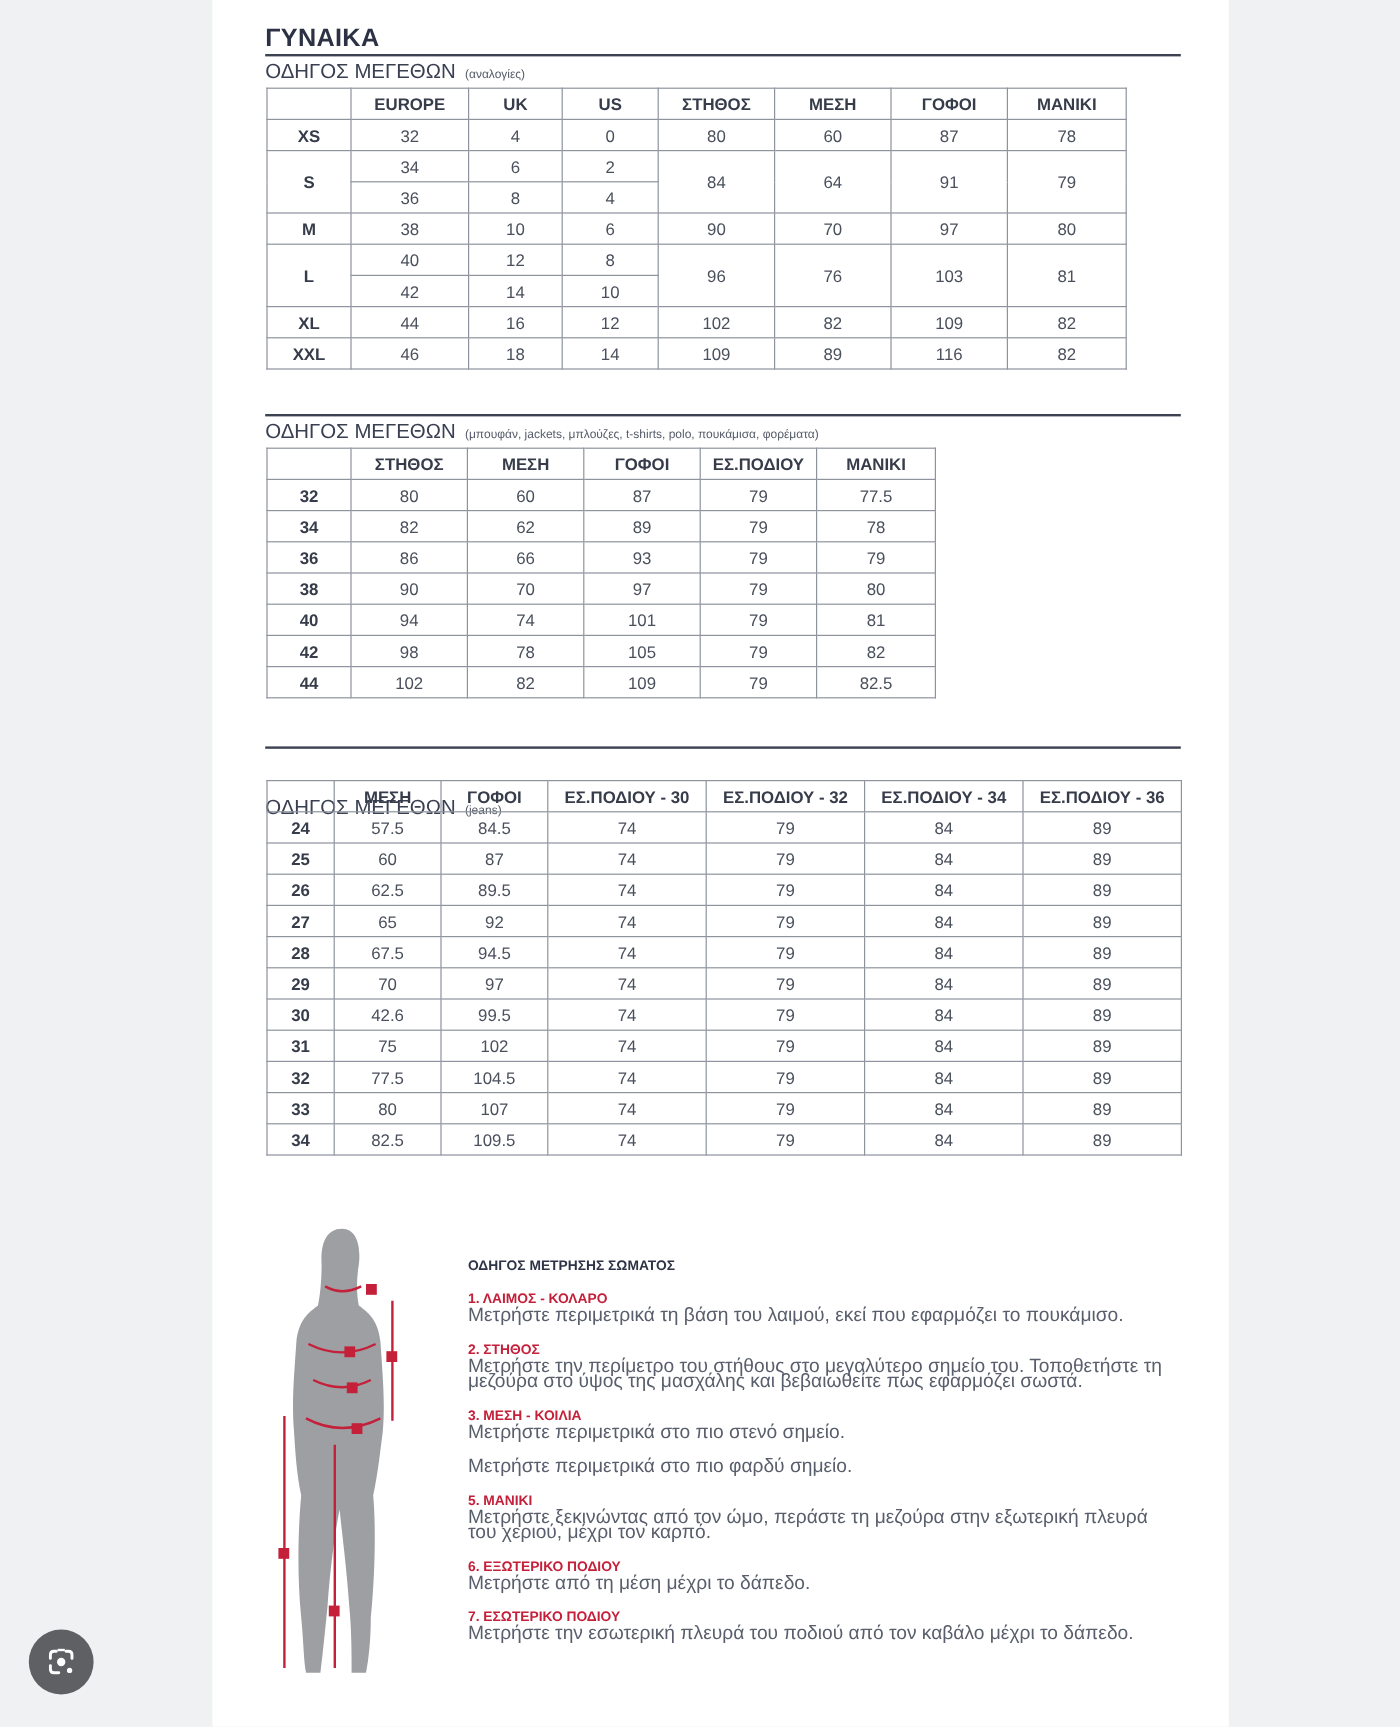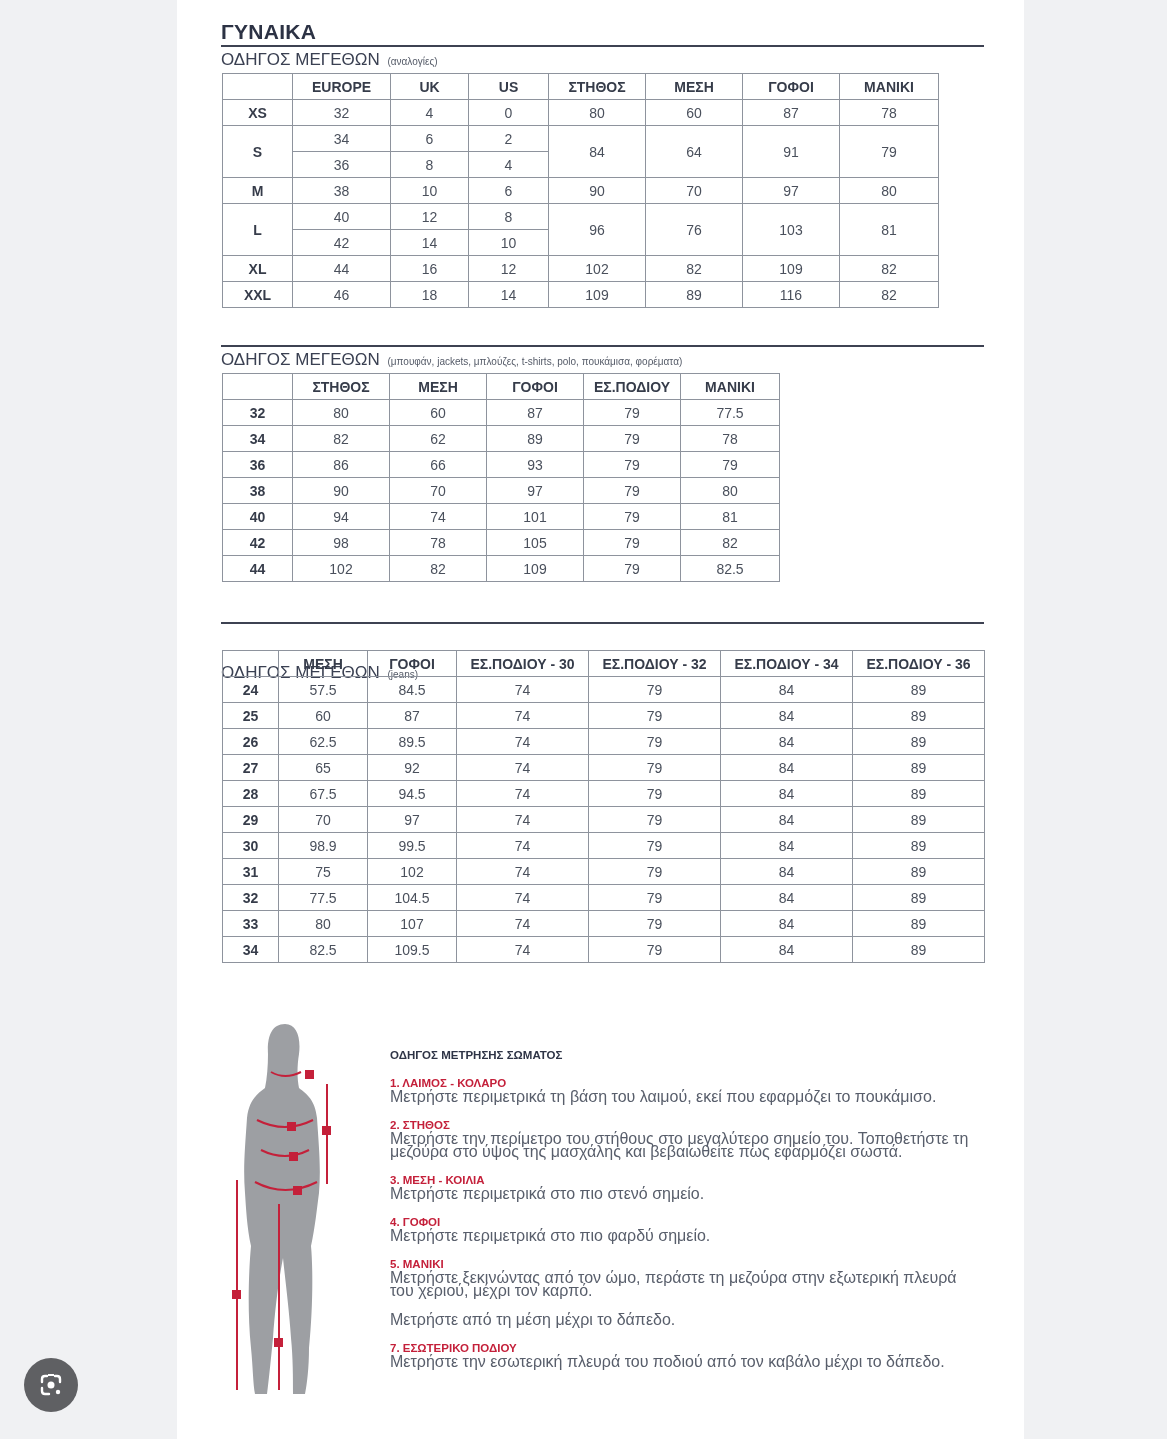--- a/index.html
+++ b/index.html
@@ -290,21 +290,21 @@
           <td class="rowhead">29</td>
           <td>70</td>
           <td>97</td>
           <td>74</td>
           <td>79</td>
           <td>84</td>
           <td>89</td>
         </tr>
         <tr>
           <td class="rowhead">30</td>
-          <td>98.9</td>
+          <td>42.6</td>
           <td>99.5</td>
           <td>74</td>
           <td>79</td>
           <td>84</td>
           <td>89</td>
         </tr>
         <tr>
           <td class="rowhead">31</td>
           <td>75</td>
           <td>102</td>
@@ -374,28 +374,28 @@
         </div>
         <div class="guide-item">
           <div class="h">2. ΣΤΗΘΟΣ</div>
           <div class="d">Μετρήστε την περίμετρο του στήθους στο μεγαλύτερο σημείο του. Τοποθετήστε τη μεζούρα στο ύψος της μασχάλης και βεβαιωθείτε πως εφαρμόζει σωστά.</div>
         </div>
         <div class="guide-item">
           <div class="h">3. ΜΕΣΗ - ΚΟΙΛΙΑ</div>
           <div class="d">Μετρήστε περιμετρικά στο πιο στενό σημείο.</div>
         </div>
         <div class="guide-item">
-          <div class="h">4. ΓΟΦΟΙ</div>
           <div class="d">Μετρήστε περιμετρικά στο πιο φαρδύ σημείο.</div>
         </div>
         <div class="guide-item">
           <div class="h">5. ΜΑΝΙΚΙ</div>
           <div class="d">Μετρήστε ξεκινώντας από τον ώμο, περάστε τη μεζούρα στην εξωτερική πλευρά του χεριού, μέχρι τον καρπό.</div>
         </div>
         <div class="guide-item">
+          <div class="h">6. ΕΞΩΤΕΡΙΚΟ ΠΟΔΙΟΥ</div>
           <div class="d">Μετρήστε από τη μέση μέχρι το δάπεδο.</div>
         </div>
         <div class="guide-item">
           <div class="h">7. ΕΣΩΤΕΡΙΚΟ ΠΟΔΙΟΥ</div>
           <div class="d">Μετρήστε την εσωτερική πλευρά του ποδιού από τον καβάλο μέχρι το δάπεδο.</div>
         </div>
       </div>
   </div>
 </div>
 

